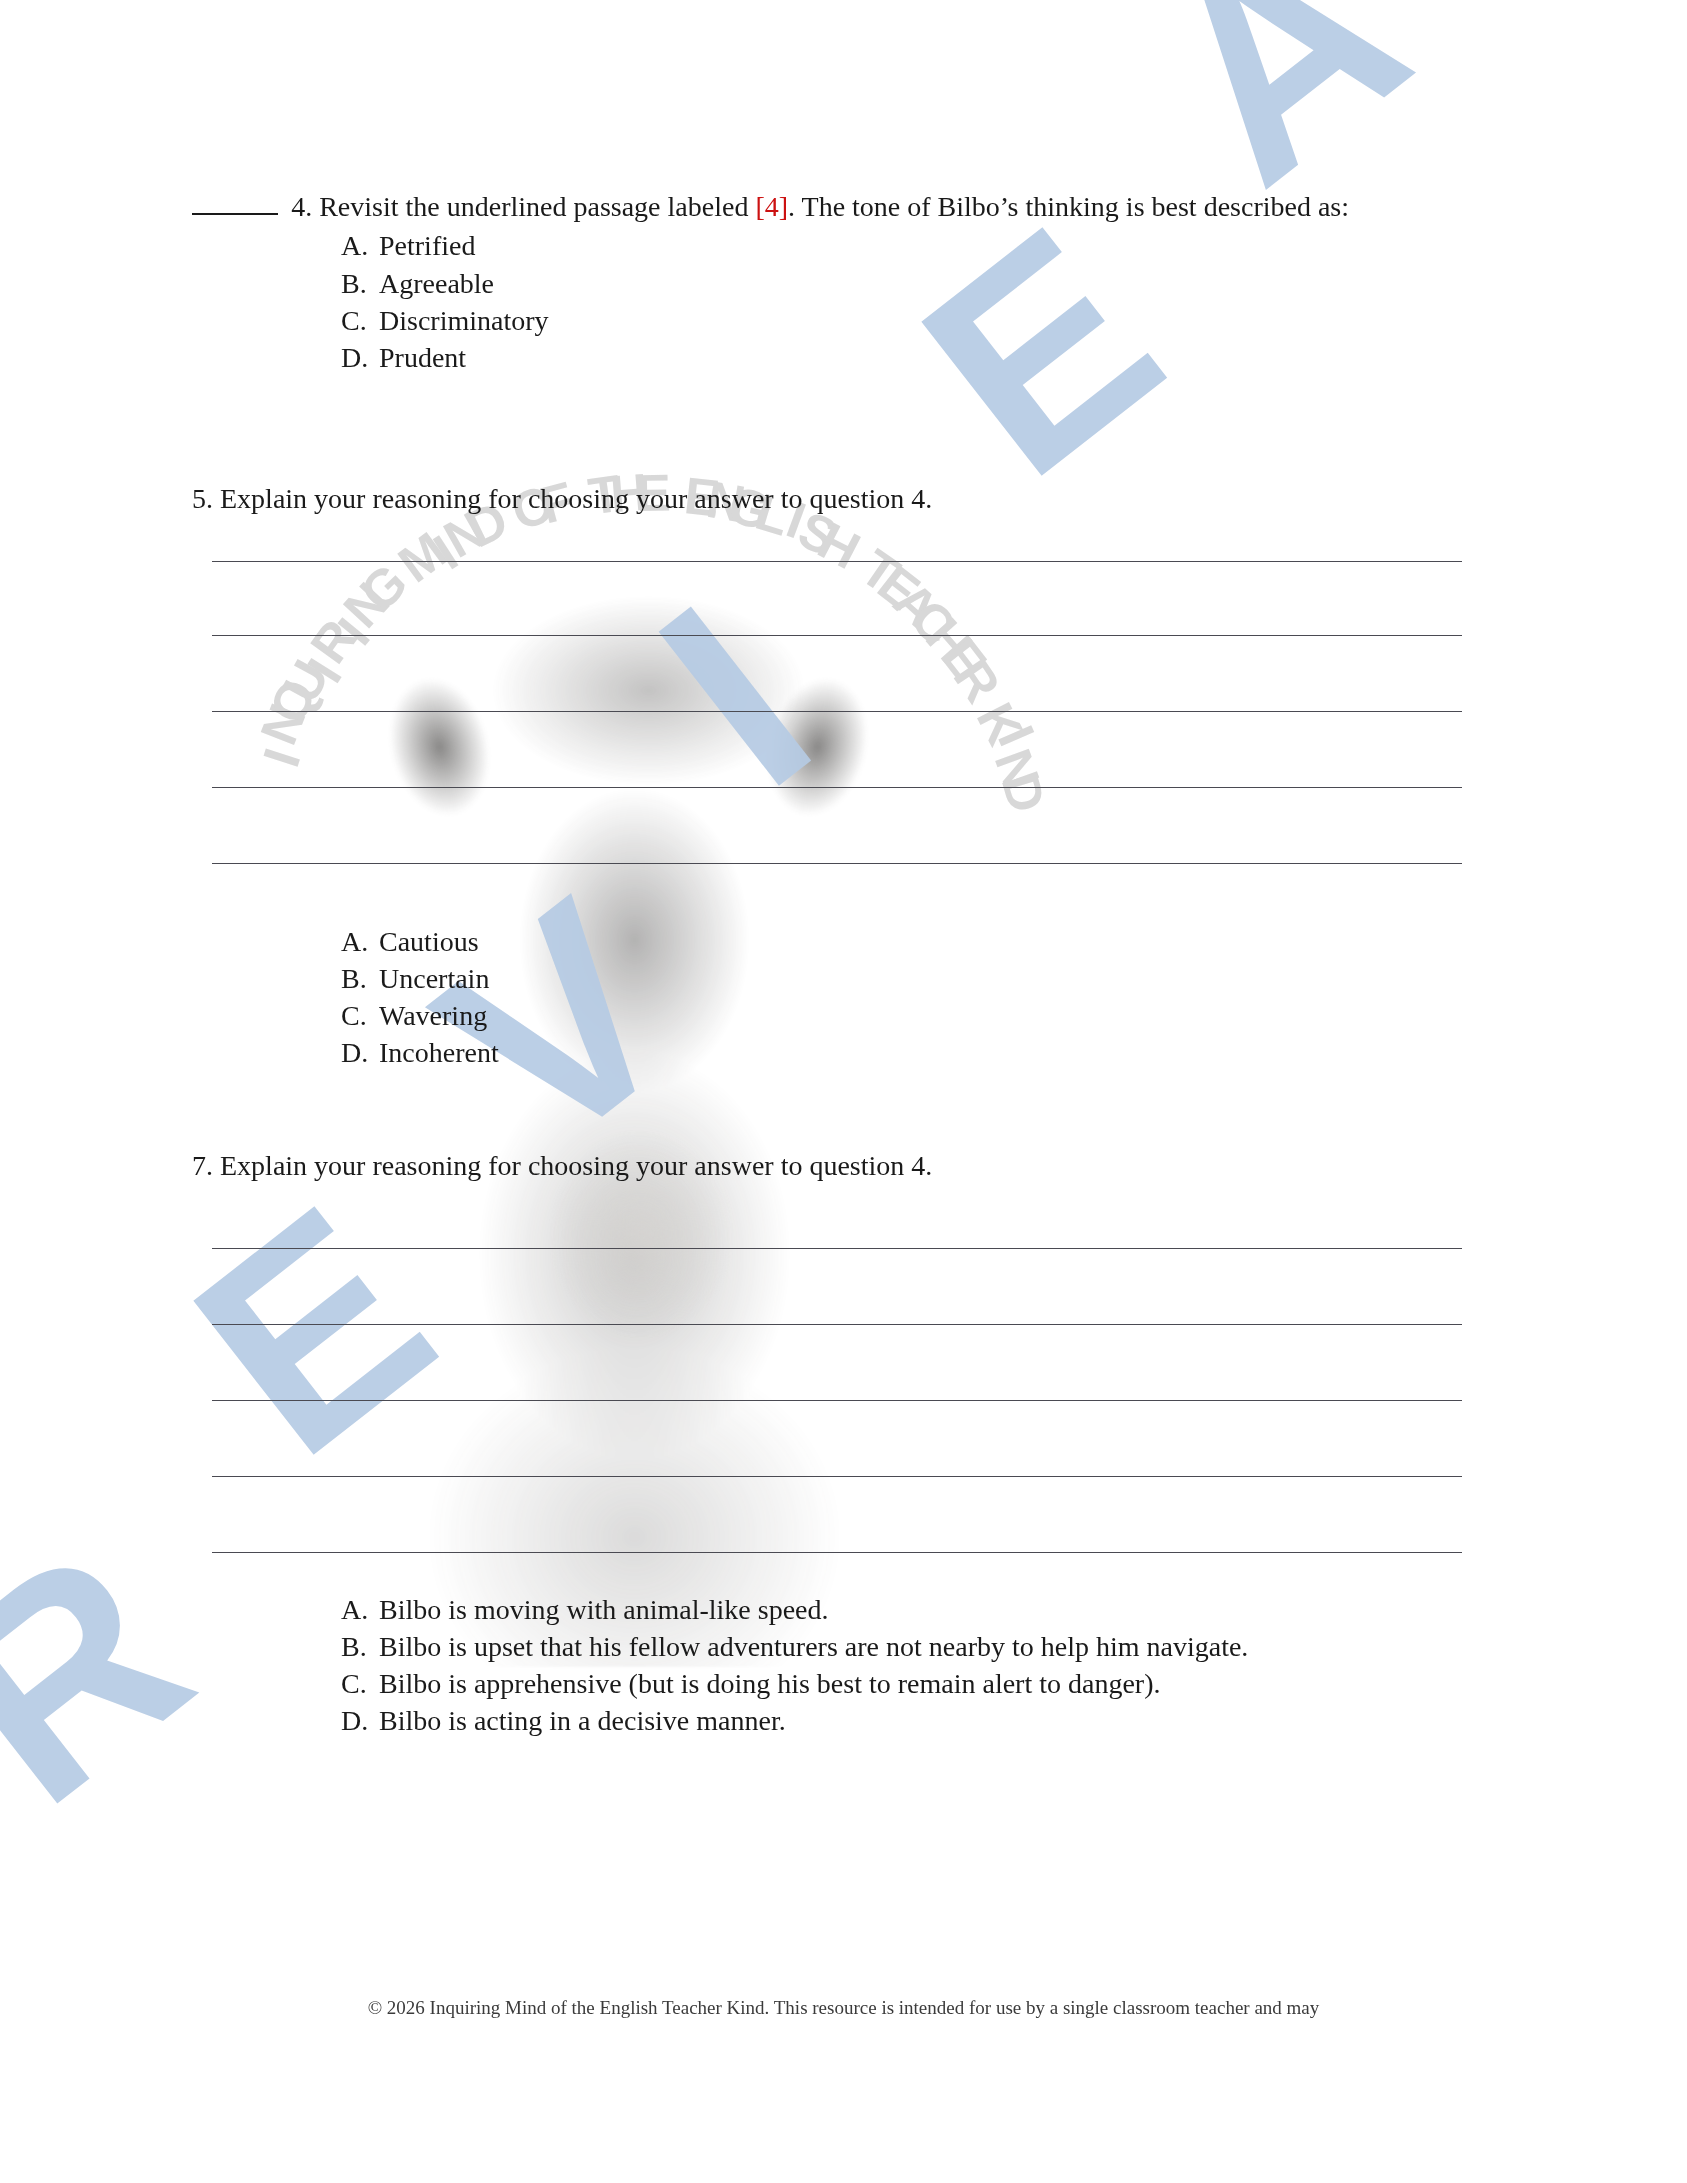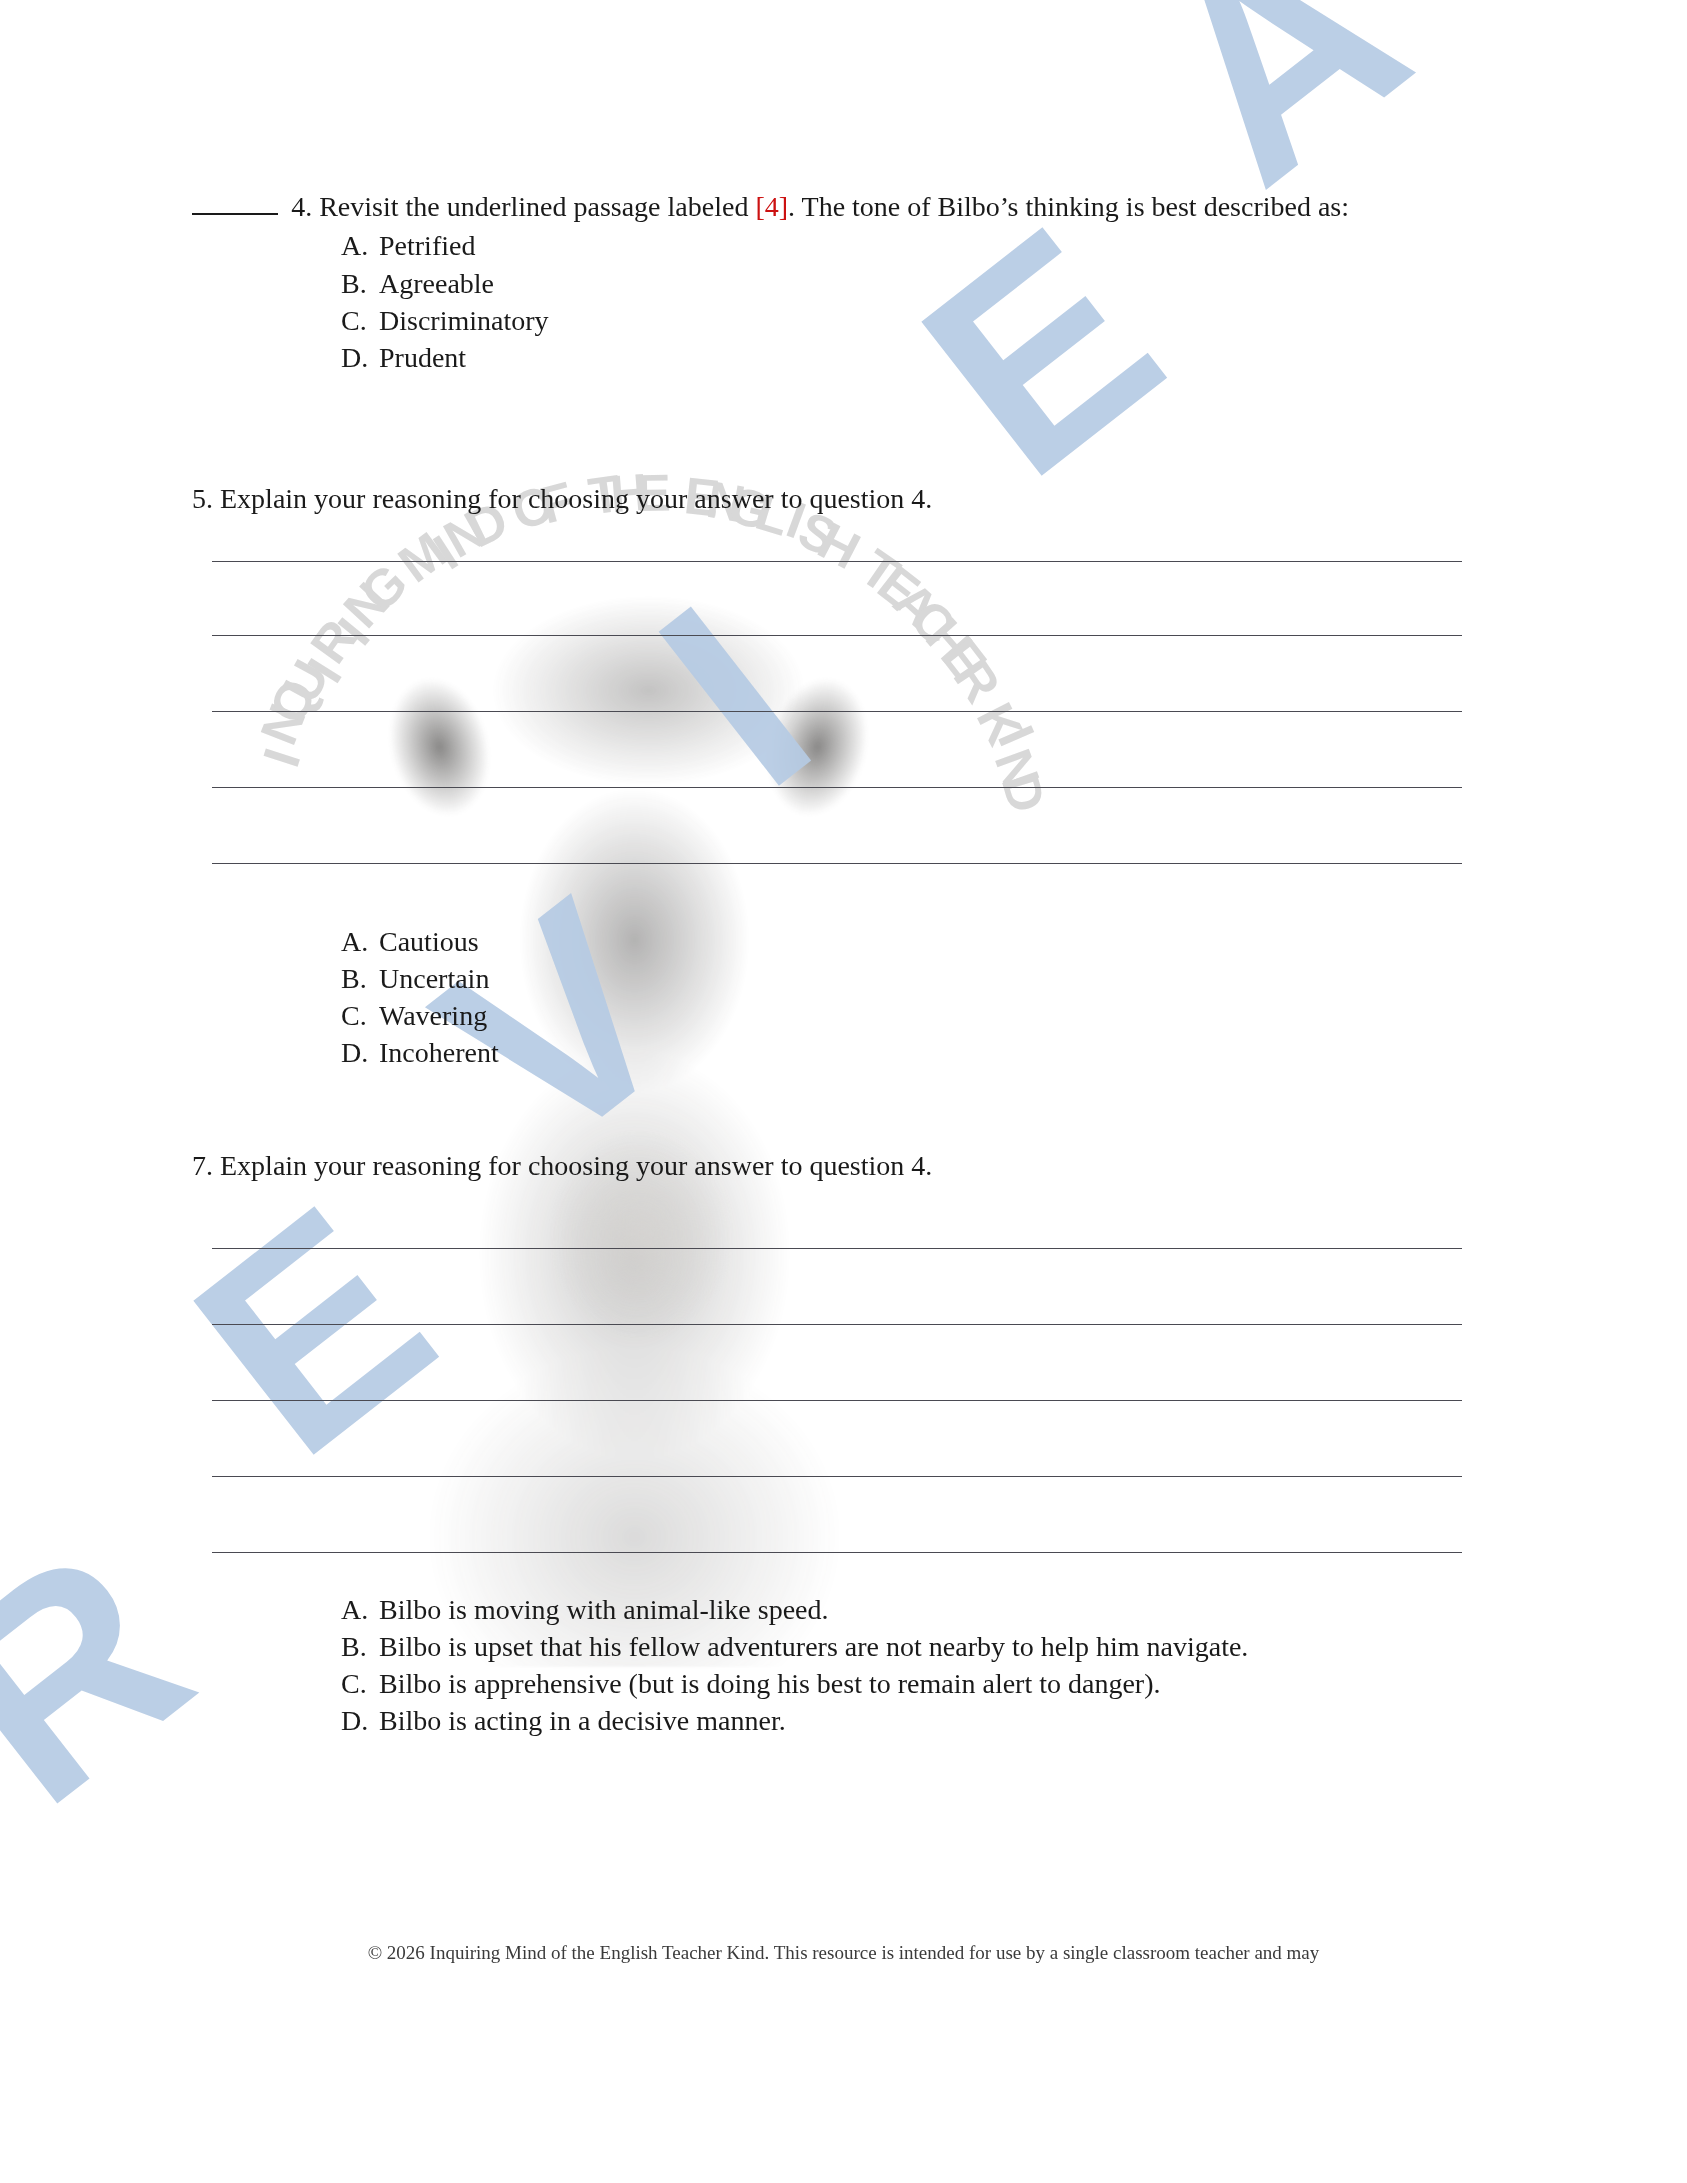--- a/index.html
+++ b/index.html
@@ -157,21 +157,21 @@
   }
   .answer-lines .rule {
     border-bottom: 1.3px solid #4a4a52;
     height: 0;
     margin-bottom: 0;
   }
 
   .footer {
     position: absolute;
     left: 0;
-    top: 1940px;
+    top: 1995px;
     width: 1687px;
     text-align: center;
     font-size: 19px;
     line-height: 1.42;
     color: #3b3b3b;
   }
 </style>
 </head>
 <body>
 

